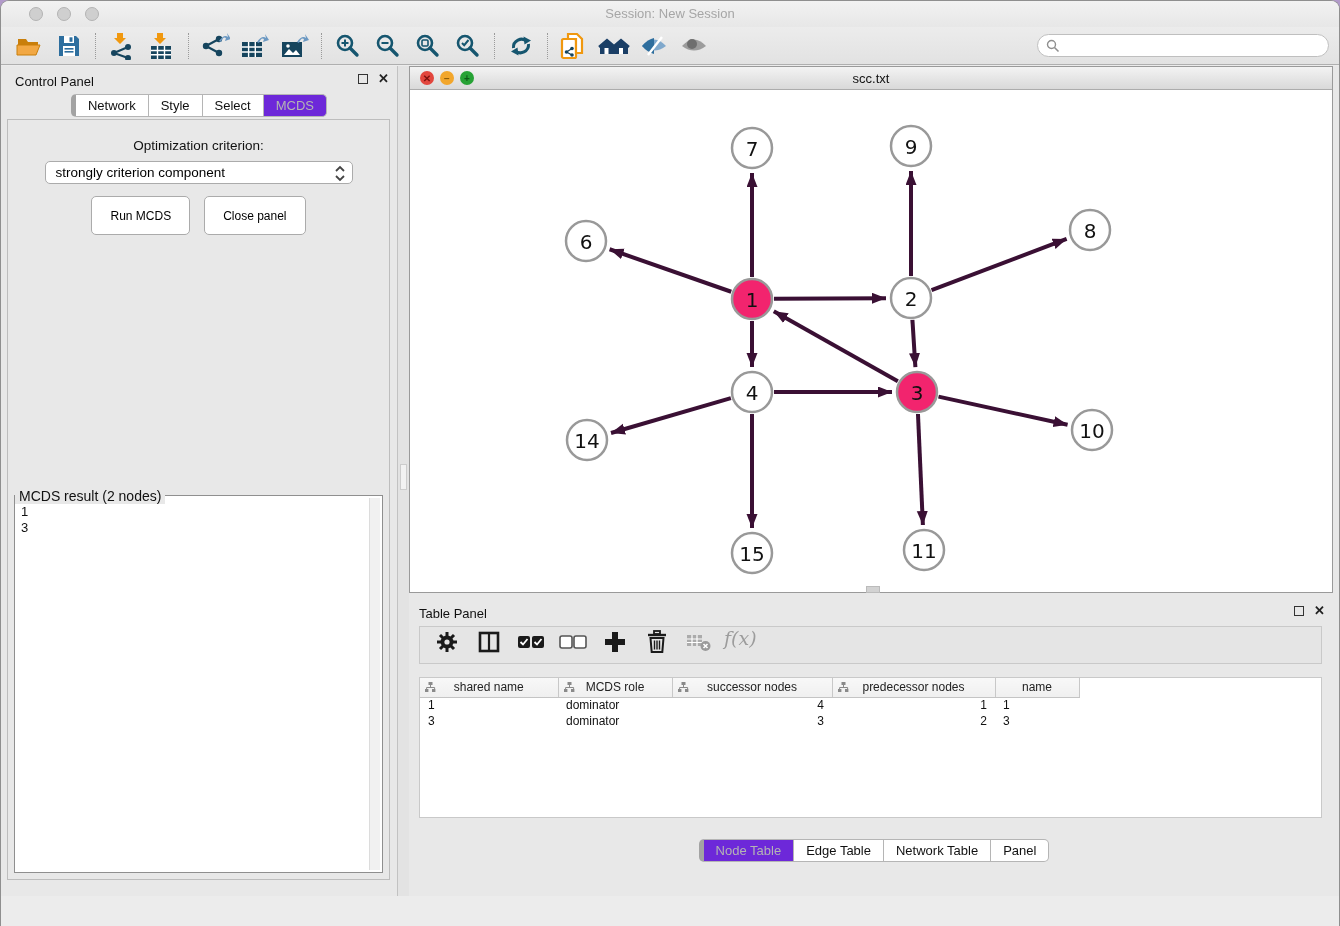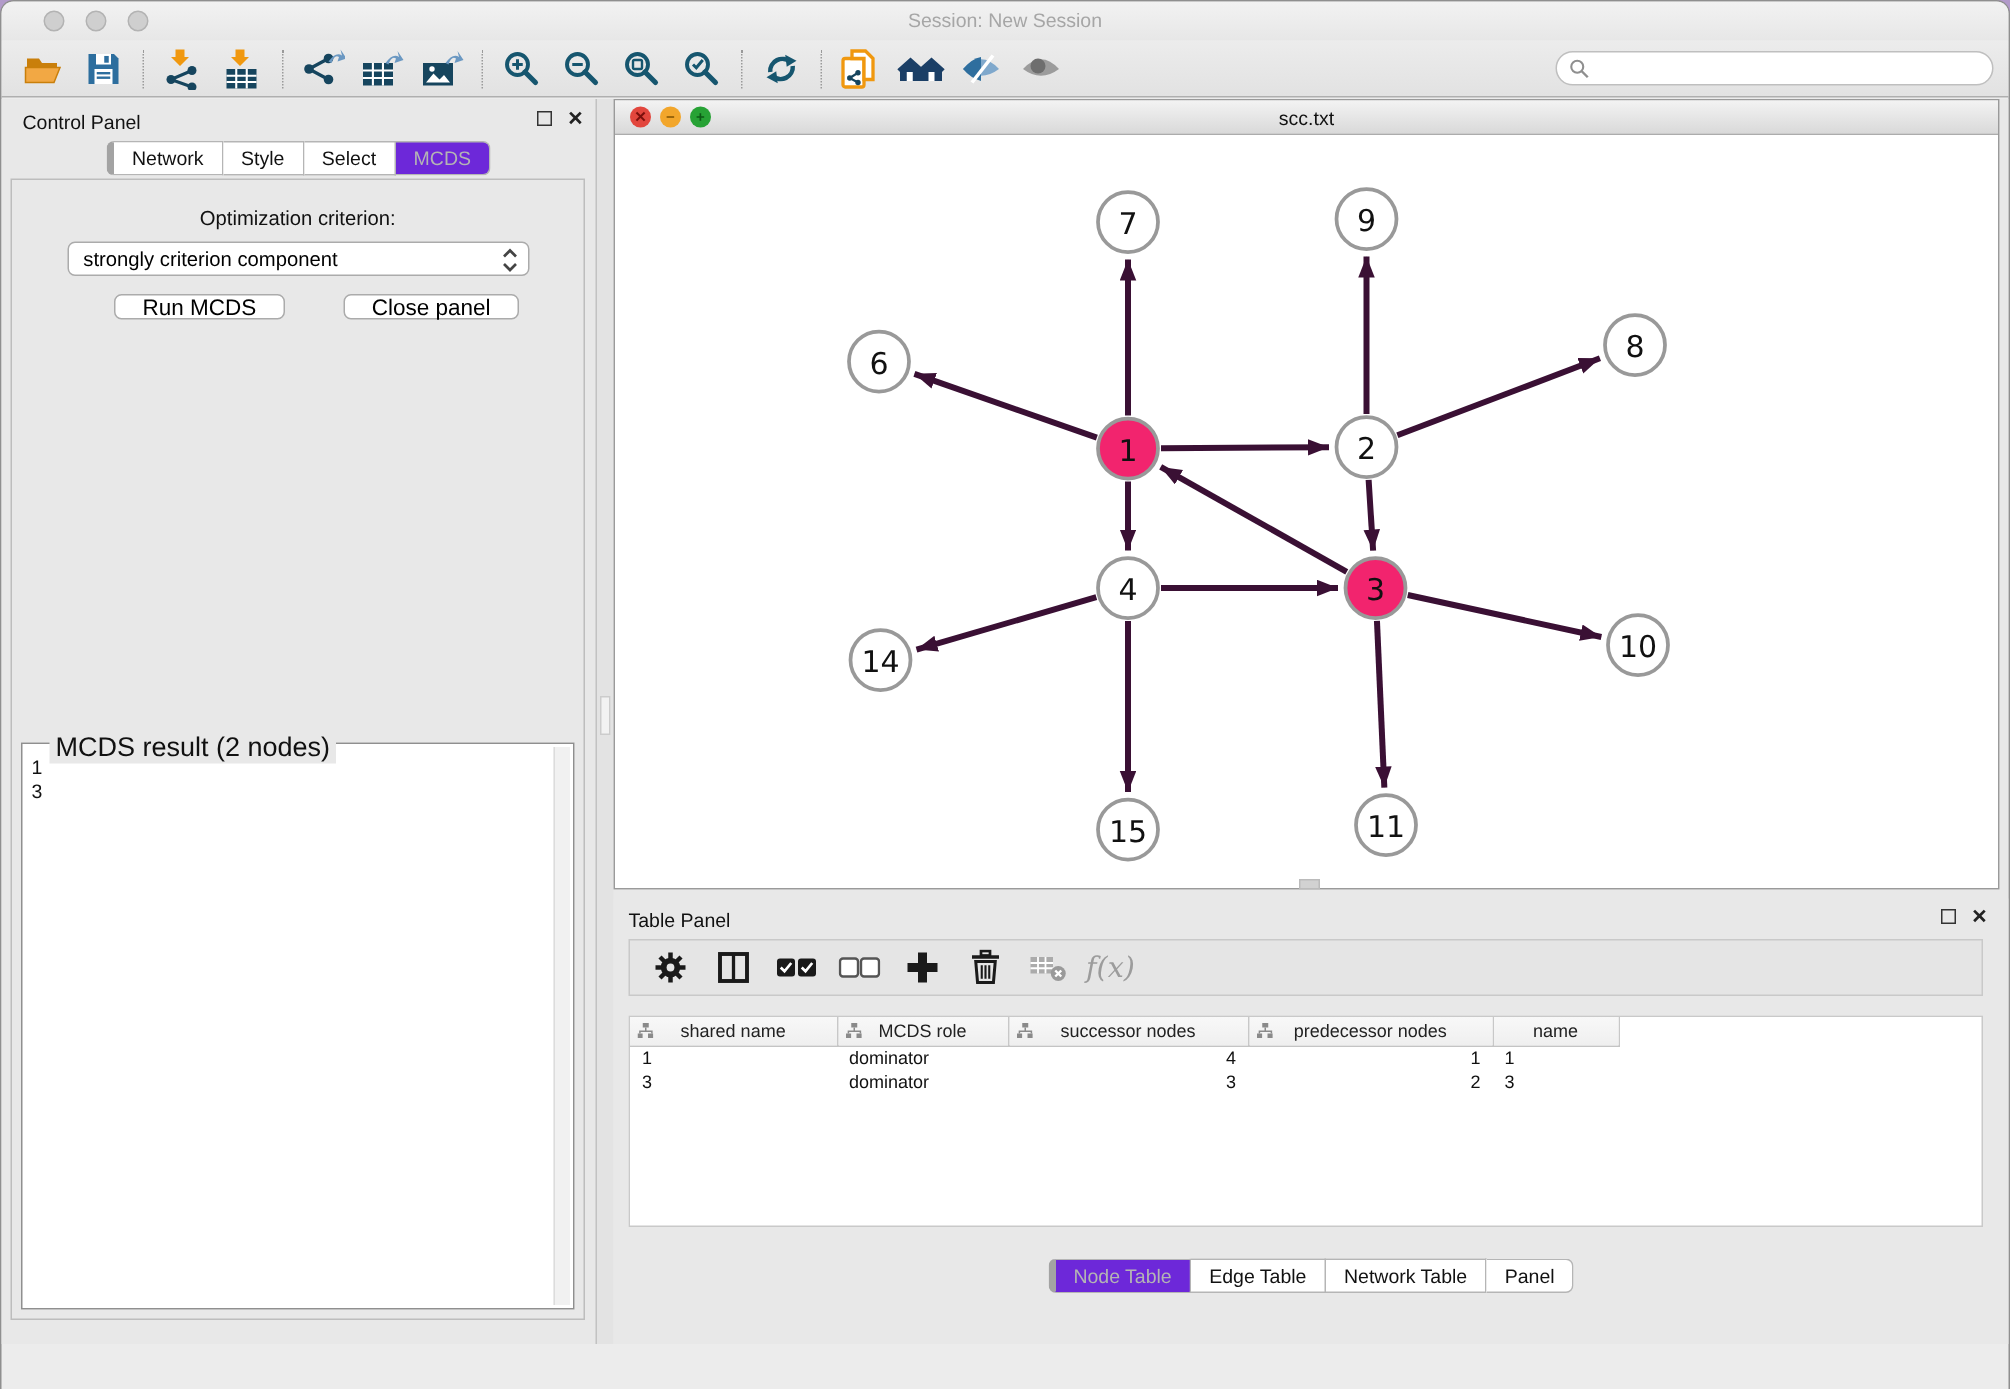--- a/index.html
+++ b/index.html
@@ -31,41 +31,41 @@
   .tabrow { display:flex; justify-content:center; }
   .tab { font-size:13px; padding:3px 12px; background:#FFF; border:1px solid #B5B5B5; border-left:none; color:#111; }
   .tab:first-child { border-left:5px solid #a3a3a3; border-radius:5px 0 0 5px; }
   .tab:last-child { border-radius:0 5px 5px 0; }
   .tab.selected { background:#6d28d9; color:#B4B4B4; }
   #cp-content { position:absolute; left:6px; right:7px; top:53px; bottom:16px; background:#E8E8E8; border:1px solid #BDBDBD; }
   #opt-label { margin-top:18px; text-align:center; font-size:13.5px; color:#111; }
   #criterion-select { position:relative; margin:8px auto 0; width:308px; height:23px; background:#FFF; border:1px solid #ABABAB; border-radius:5px; font-size:13.5px; padding:3px 24px 0 10px; }
   #criterion-select svg { position:absolute; right:6px; top:3px; }
   .btnrow { display:flex; justify-content:center; gap:14px; margin-top:12px; }
-  .pushbtn { height:17px; background:#FFF; border:1px solid #ABABAB; border-radius:5px; font-size:15px; padding:0 18px; font-family:"Liberation Sans",sans-serif;margin-left:25px; }
+  .pushbtn { height:39px; background:#FFF; border:1px solid #ABABAB; border-radius:5px; font-size:12px; padding:0 18px; font-family:"Liberation Sans",sans-serif; }
   #mcds-fieldset { position:absolute; left:6px; right:6px; top:375px; bottom:6px; border:1px solid #8F8F8F; background:#FFF; }
-  #mcds-legend { position:absolute; top:-8px; left:18px; background:#E8E8E8; padding:0 4px; font-size:18px; color:#111; }
+  #mcds-legend { position:absolute; top:-8px; left:0; background:#E8E8E8; padding:0 4px; font-size:14px; color:#111; }
   #mcds-text { position:absolute; inset:8px 14px 2px 6px; font-size:13px; color:#111; line-height:16px; white-space:pre; }
   #mcds-scroll { position:absolute; top:2px; bottom:2px; right:2px; width:11px; background:#F1F1F1; border-left:1px solid #DCDCDC; }
 
   
   #v-divider { position:absolute; left:396px; top:0; width:12px; bottom:0; background:#E3E3E3; border-left:1px solid #C2C2C2; }
   #v-divider .handle { position:absolute; top:398px; left:2px; width:7px; height:26px; background:#F2F2F2; border:1px solid #CCC; }
 
   
   #net-window { position:absolute; left:408px; top:0; width:924px; height:527px; border:1px solid #9A9A9A; background:#FFF; }
   #net-titlebar { position:relative; height:23px; background:linear-gradient(#F3F3F3,#D9D9D9); border-bottom:1px solid #ACACAC; }
   .mini-light { position:absolute; top:4px; width:14px; height:14px; border-radius:50%; display:flex; align-items:center; justify-content:center; font-size:10px; font-weight:bold; }
   #net-title { position:absolute; left:0; right:0; top:4px; text-align:center; font-size:13px; color:#111; }
   #net-canvas { position:relative; width:100%; height:502px; background:#FFF; }
   #resize-grip { position:absolute; left:456px; bottom:-1px; width:14px; height:7px; background:#D2D2D2; border:1px solid #BBB; }
 
   
   #table-panel { position:absolute; left:408px; top:533px; right:0; bottom:0; background:#E8E8E8; }
-  #tp-toolbar { position:absolute; left:10px; right:17px; top:27px; height:38px; background:#E5E5E5; border:1px solid #C9C9C9; display:flex; align-items:center; gap:8px; padding-left:10px; }
+  #tp-toolbar { position:absolute; left:10px; right:17px; top:27px; height:38px; background:#E5E5E5; border:1px solid #C9C9C9; display:flex; gap:8px; padding-left:10px; }
   .tp-btn { width:34px; height:30px; display:flex; align-items:center; justify-content:center; }
   #fx-label { font-size:19px; font-style:italic; color:#9C9C9C; font-family:"DejaVu Serif", serif; }
   #node-table-wrap { position:absolute; left:10px; right:17px; top:78px; bottom:78px; background:#FFF; border:1px solid #C9C9C9; overflow:hidden; }
   table { border-collapse:collapse; table-layout:fixed; font-size:12px; }
   th { height:19px; background:linear-gradient(#F8F8F8,#EFEFEF); border-right:1px solid #C8C8C8; border-bottom:1px solid #C4C4C4; font-weight:normal; color:#222; position:relative; }
   th .hier { position:absolute; left:5px; top:4px; }
   td { height:16px; padding:0 8px; color:#111; }
   #tp-tabs { position:absolute; left:0; right:0; bottom:34px; display:flex; justify-content:center; }
 
   

